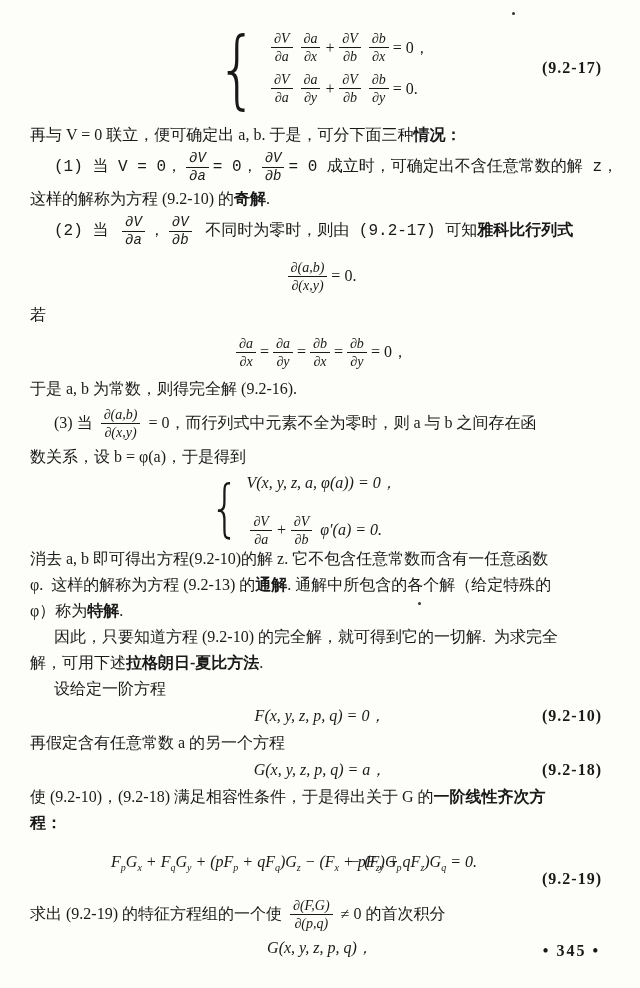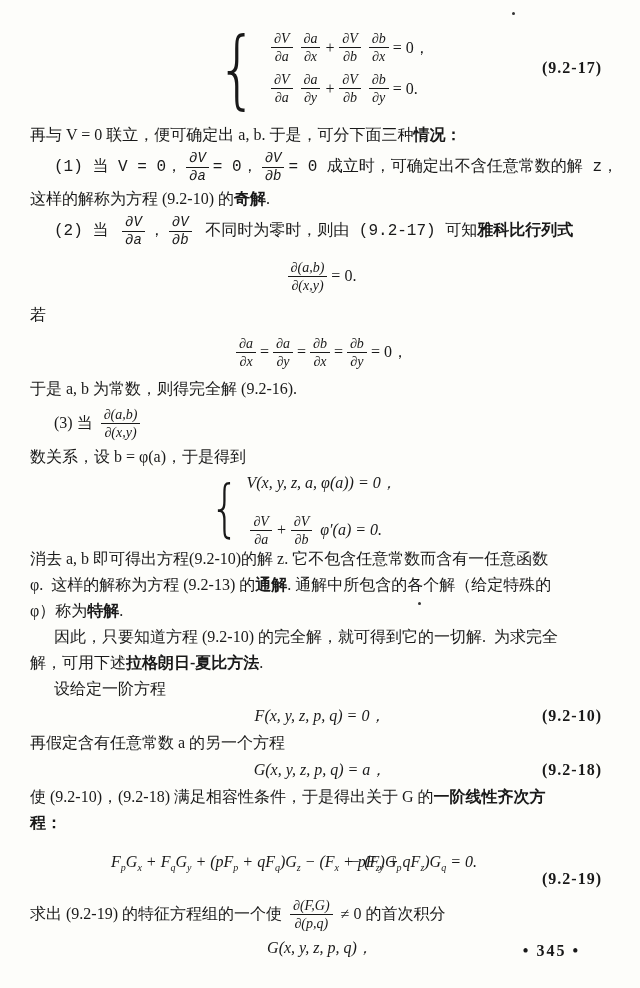--- a/index.html
+++ b/index.html
@@ -38,21 +38,21 @@
   .sys .rows{display:flex;flex-direction:column;gap:18px;}
   .sys .row{display:flex;align-items:center;white-space:pre;}
   .eq-simple{height:28px;}
   .eq-simple .body{font-style:italic;}
   .eq19{height:54px;margin:2px 0;justify-content:center;align-items:center;}
   .eq19 .l1{font-style:italic;white-space:pre;}
   .eq19 .l2{font-style:italic;white-space:pre;transform:translateX(-52px);}
   .eq19 .eq-label{top:28px;}
   sub{font-size:10px;font-style:italic;}
   .find{height:40px;}
-  .pageno{position:absolute;right:60px;bottom:24px;font-weight:bold;letter-spacing:2px;}
+  .pageno{position:absolute;right:40px;bottom:24px;font-weight:bold;letter-spacing:2px;}
   .speck{position:absolute;width:3px;height:3px;background:#333;border-radius:50%;}
 </style>
 </head>
 <body>
 
 <div class="page">
   <span class="speck" style="left:512px;top:12px;"></span>
   <span class="speck" style="left:418px;top:602px;"></span>
 
   <div class="content">
@@ -130,20 +130,21 @@
           <span class="den">∂y</span>
         </span>
       <span class="plain">= 0，</span>
     </div>
 
     <div class="cnline"><span>于是 a, b 为常数，则得完全解 (9.2-16).</span></div>
 
     <div class="mline h42 indent">
       <span>(3) 当 </span>
       <span class="frac"><span class="num">∂(a,b)</span><span class="den">∂(x,y)</span></span>
+      <span> = 0，而行列式中元素不全为零时，则 a 与 b 之间存在函</span>
     </div>
     <div class="cnline"><span>数关系，设 b = φ(a)，于是得到</span></div>
 
     <div class="disp sys">
       <span class="brace small">{</span>
       <div class="rows">
         <div class="row mtxt"><span>V(x, y, z, a, φ(a)) = 0，</span></div>
         <div class="row">
           <span class="frac"><span class="num">∂V</span><span class="den">∂a</span></span>
           <span class="mtxt">+</span>

